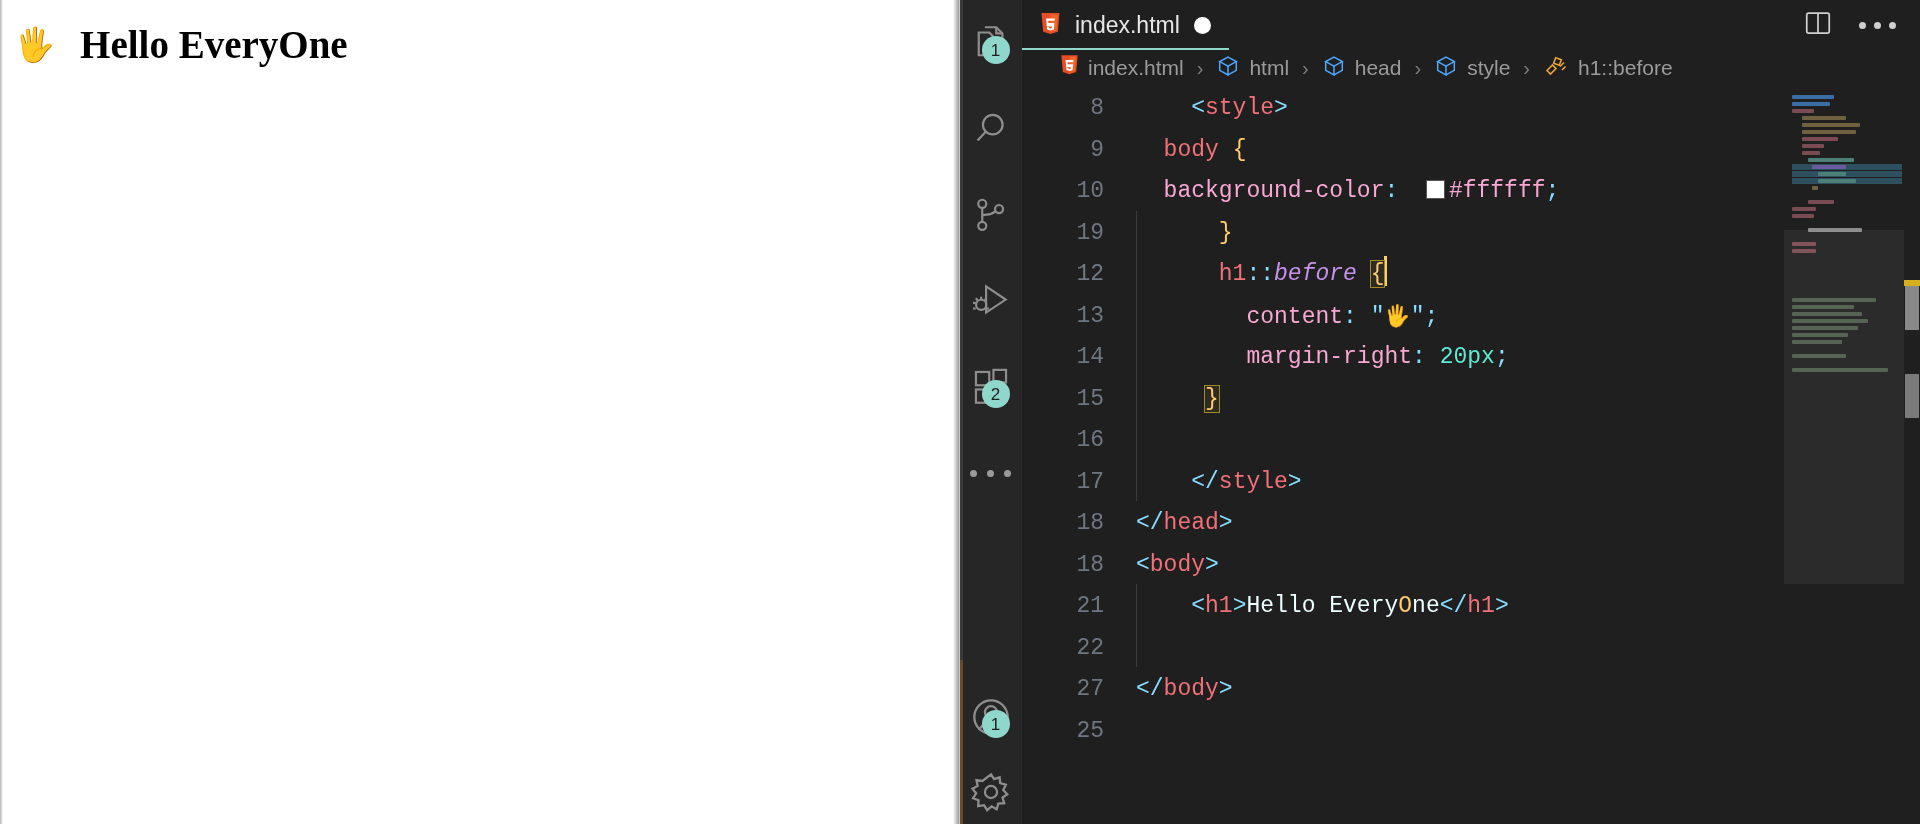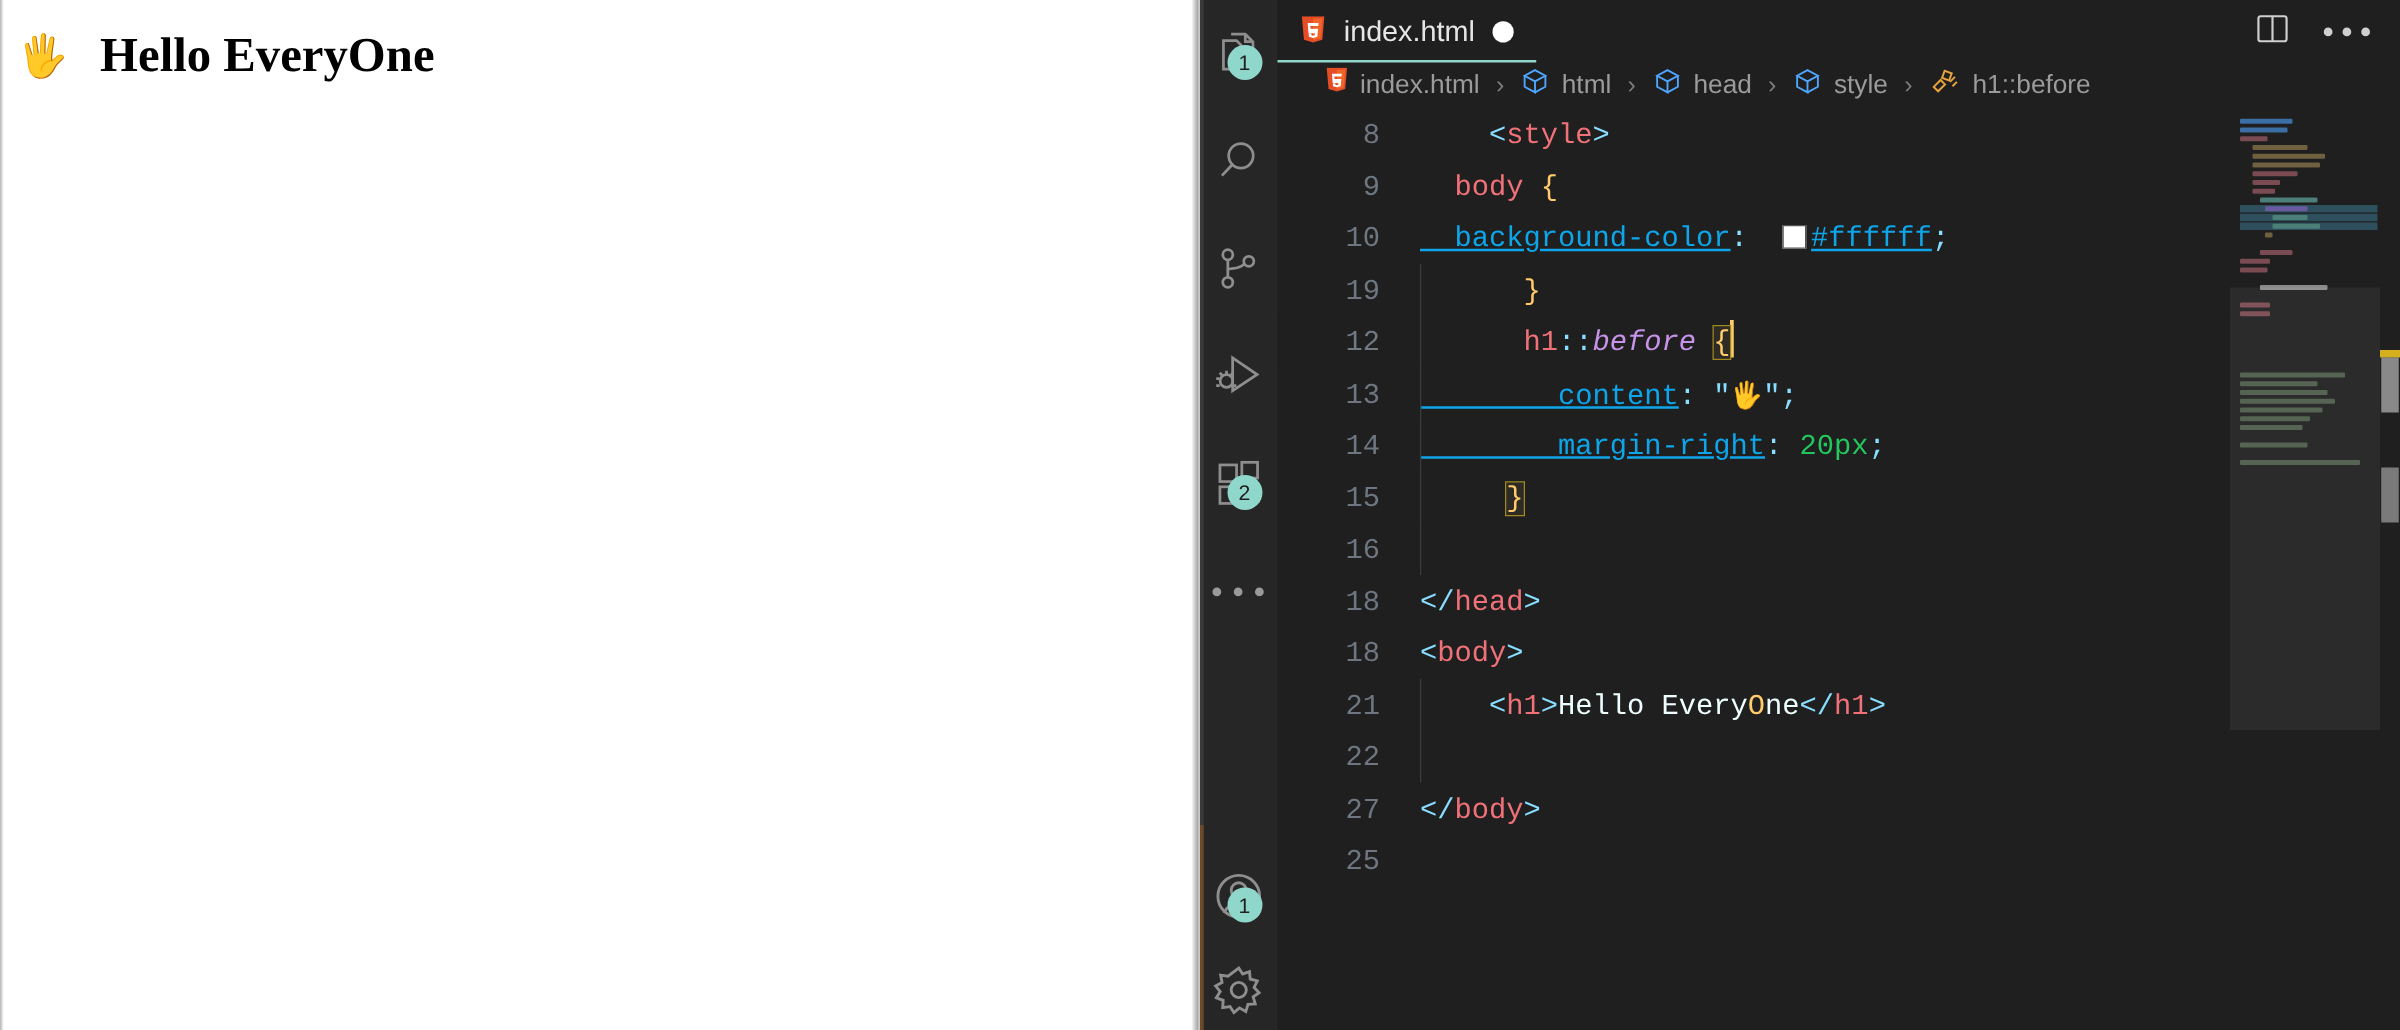--- a/index.html
+++ b/index.html
@@ -199,23 +199,23 @@
     content: ""; position: absolute; left: 0; top: -2px; height: 41.5px;
     width: 1px; background: #3b3b3b;
   }
 
   
   .t-tag      { color: #f07178; }
   .t-bracket  { color: #89ddff; }
   .t-sel      { color: #f07178; }
   .t-pseudo   { color: #c792ea; font-style: italic; }
   .t-colon    { color: #89ddff; }
-  .t-prop     { color: #0ea5e9; text-decoration: underline; }
+  .t-prop     { color: #f9a8d4; }
   .t-punct    { color: #89ddff; }
-  .t-num      { color: #22c55e; }
+  .t-num      { color: #5eead4; }
   .t-curly    { color: #ffcb6b; }
   .t-curly-hl { color: #ffcb6b; outline: 1px solid #a08a20; background: rgba(255,203,107,0.07); }
   .t-text     { color: #eeffff; }
   .t-attr     { color: #ffcb6b; }
   .t-emoji    { font-family: "DejaVu Sans", sans-serif; font-size: 21px; }
 
   .color-swatch {
     display: inline-block; width: 19px; height: 19px;
     background: #ffffff; border: 1px solid #555;
     vertical-align: -2px; margin-right: 4px;
@@ -504,20 +504,24 @@
           <div class="line">
             <span class="ln">15</span>
             <span class="code-text ind"><span class="t-text">     </span><span class="t-curly-hl">}</span></span>
           </div>
 
           <div class="line">
             <span class="ln">16</span>
             <span class="code-text ind"><span class="t-text"> </span></span>
           </div>
 
+          <div class="line">
+            <span class="ln">17</span>
+            <span class="code-text ind"><span class="t-bracket">    &lt;/</span><span class="t-tag">style</span><span class="t-bracket">&gt;</span></span>
+          </div>
 
           <div class="line">
             <span class="ln">18</span>
             <span class="code-text"><span class="t-bracket">&lt;/</span><span class="t-tag">head</span><span class="t-bracket">&gt;</span></span>
           </div>
 
           <div class="line">
             <span class="ln">18</span>
             <span class="code-text"><span class="t-bracket">&lt;</span><span class="t-tag">body</span><span class="t-bracket">&gt;</span></span>
           </div>

